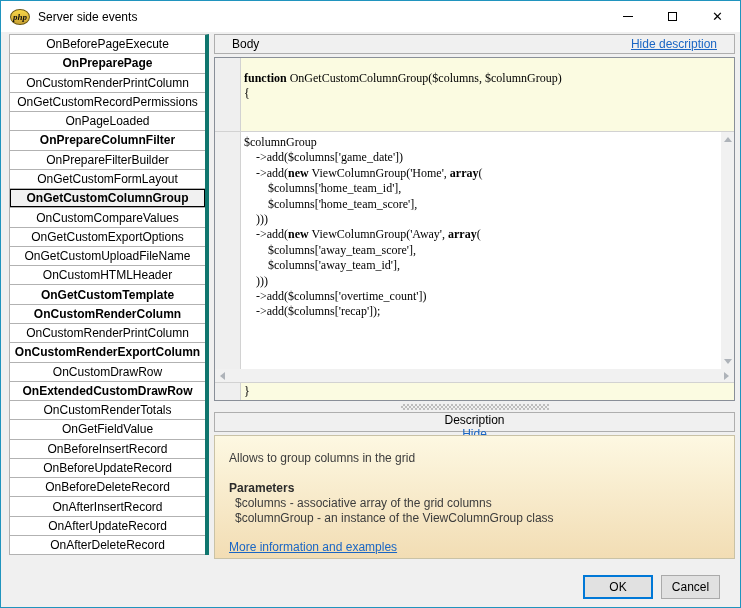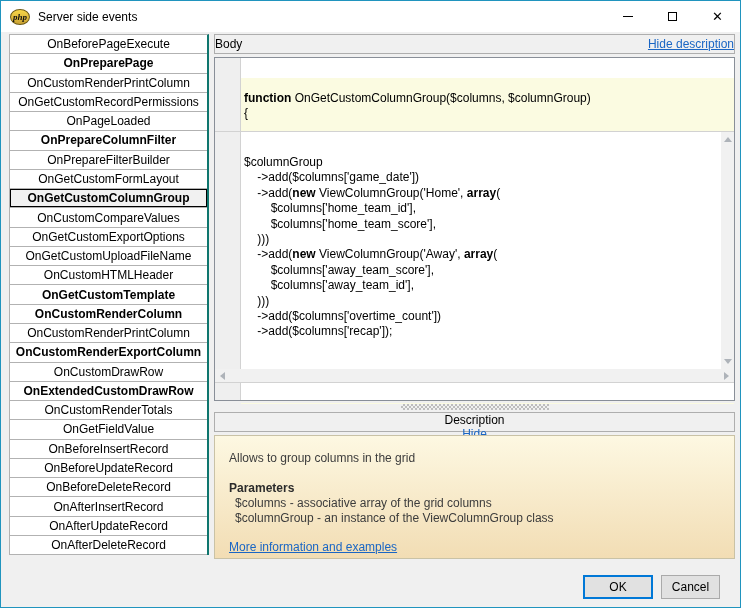--- a/index.html
+++ b/index.html
@@ -22,43 +22,43 @@
   .ctrl-btn { width:45px; height:100%; display:flex; align-items:center;
               justify-content:center; cursor:default; }
   .glyph-min { width:10px; height:1px; background:#000; }
   .glyph-max { width:9px; height:9px; border:1px solid #000; background:transparent; }
   .glyph-close { font-size:13px; line-height:13px; color:#000; }
 
   
   .event-list { position:absolute; left:8px; top:33px; width:200px; height:521px;
                 display:flex; flex-direction:column; background:#fff;
                 border-top:1px solid #b2b2b2; border-left:1px solid #b2b2b2;
-                border-right:2px solid #0f766e; }
+                border-right:4px solid #0f766e; }
   .event-row { flex:1; display:flex; align-items:center; justify-content:center;
                border-bottom:1px solid #b2b2b2; background:#fff; white-space:nowrap; }
   .event-row.bold { font-weight:bold; }
   .event-row.selected { background:#f1f1f1; font-weight:bold;
                         box-shadow:inset 0 0 0 1px #000; }
 
   
   .section-header { position:absolute; left:213px; width:521px; height:20px;
                     background:#f0f0f0; border:1px solid #aeaeae;
-                    display:flex; align-items:center; padding:0 0; }
+                    display:flex; align-items:center; padding:0 17px; }
   .section-header .spacer { flex:1; }
   .hdr-link { color:#1a66c4; text-decoration:underline; cursor:pointer; }
 
   
   .code-panel { position:absolute; left:213px; top:56px; width:521px; height:344px;
                 border:1px solid #898f98; background:#fff;
                 display:flex; flex-direction:column; }
   .code-row { display:flex; }
   .gutter { width:26px; background:#efefef; border-right:1px solid #d2d2d2; flex:0 0 26px; }
-  pre.code { font-family:Liberation Sans, sans-serif;
+  pre.code { font-family:Liberation Serif, serif;
              font-size:12px; line-height:15.4px; white-space:pre; color:#000;
-             flex:1; overflow:hidden;margin-top:20px; }
+             flex:1; overflow:hidden; }
   .code-head { height:73px; }
   .code-head pre.code { background:#fbfbe1; padding:13px 0 0 3px; }
   .hsep { height:1px; background:#d2d2d2; flex:0 0 1px; }
   .code-body { height:237px; }
   .code-body pre.code { background:#ffffff; padding:3px 0 0 3px; }
   .vscroll { flex:0 0 13px; background:#f1f1f1; display:flex; flex-direction:column;
              align-items:center; justify-content:space-between; padding:5px 0; }
   .hscroll { height:13px; flex:0 0 13px; background:#f1f1f1; display:flex;
              align-items:center; justify-content:space-between; padding:0 5px; }
   .code-foot { height:17px; flex:0 0 17px; }

